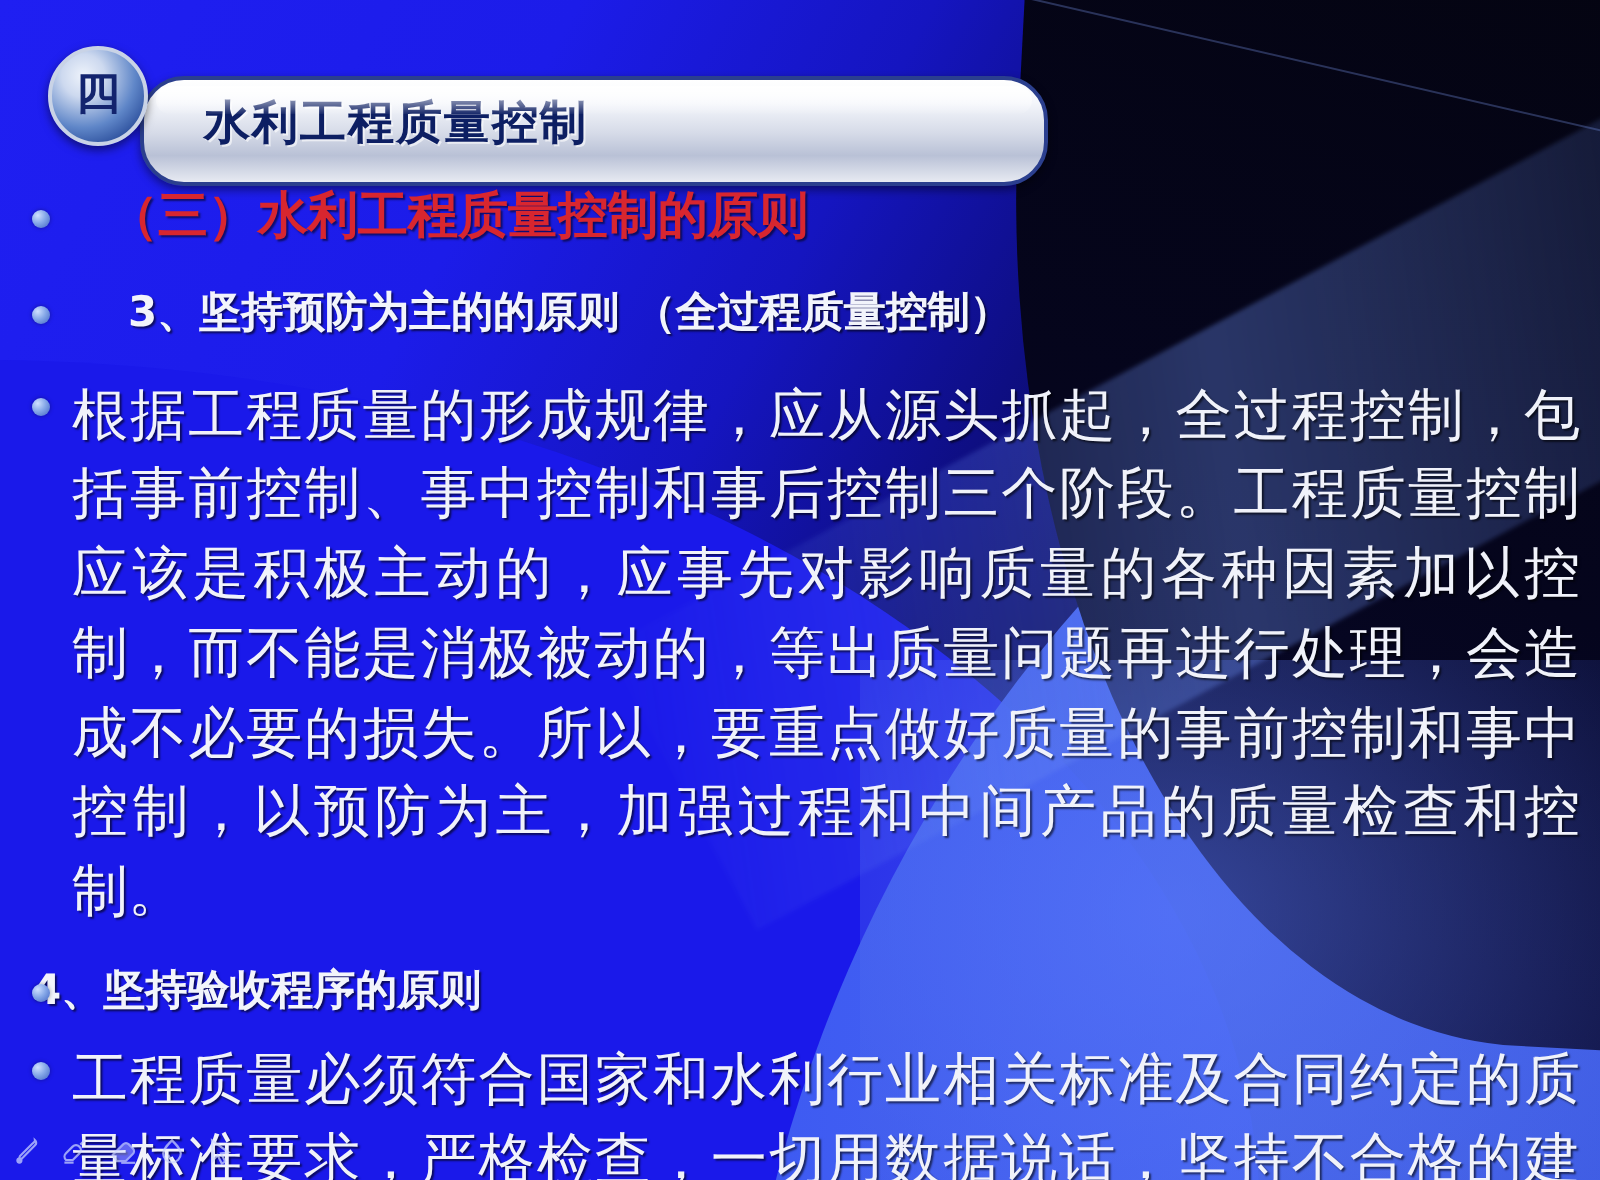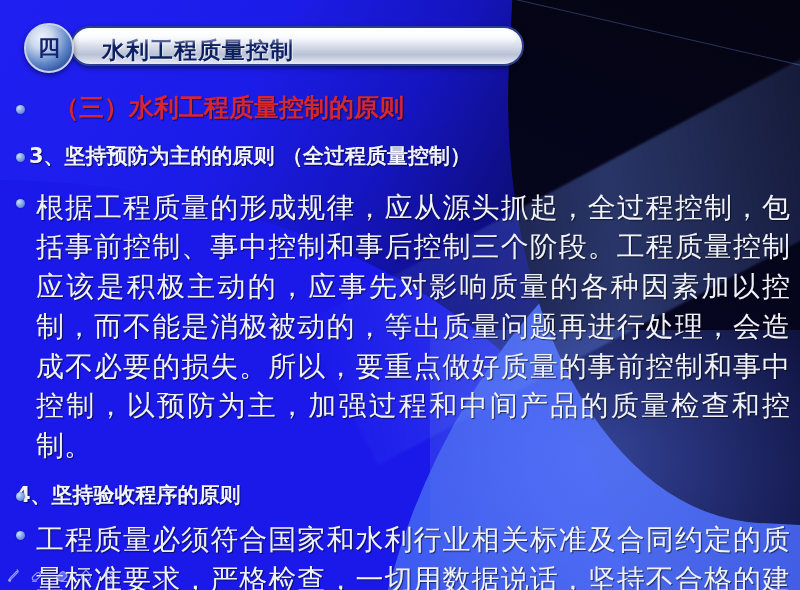--- a/index.html
+++ b/index.html
@@ -110,23 +110,23 @@
   .header {
     position: absolute;
     left: 24px;
     top: 26px;
     width: 500px;
     height: 44px;
   }
   .header-pill {
     position: absolute;
     left: 46px;
-    top: 0;
+    top: 12px;
     width: 454px;
-    height: 40px;
+    height: 55px;
     border-radius: 22px;
     background: linear-gradient(180deg, #ffffff 0%, #f4f6fb 22%, #d6dbe8 52%, #b9c1d6 74%, #e7eaf2 100%);
     border: 2px solid #2b3f8e;
     box-sizing: border-box;
     box-shadow: 0 2px 5px rgba(0,0,0,0.45);
     text-decoration: underline;
   }
   .header-pill::after {
     content: "";
     position: absolute;
@@ -214,21 +214,21 @@
   }
   .para {
     font-size: 28px;
     color: #f0f2fa;
     text-shadow: 1px 1px 1px rgba(0,0,0,0.6);
     line-height: 1.42;
     text-align: justify;
   }
 
   .r1 { top: 0; }
-  .r2 { margin-top: 20px; padding-left: 29px; }
+  .r2 { margin-top: 20px; padding-left: 64px; }
   .r3 { margin-top: 18px; }
   .r4 { margin-top: 16px; padding-left: 16px; }
   .r5 { margin-top: 12px; }
 
   .row.r2 .bullet { left: 16px; }
 
   
   .toolbar {
     position: absolute;
     left: 6px;

